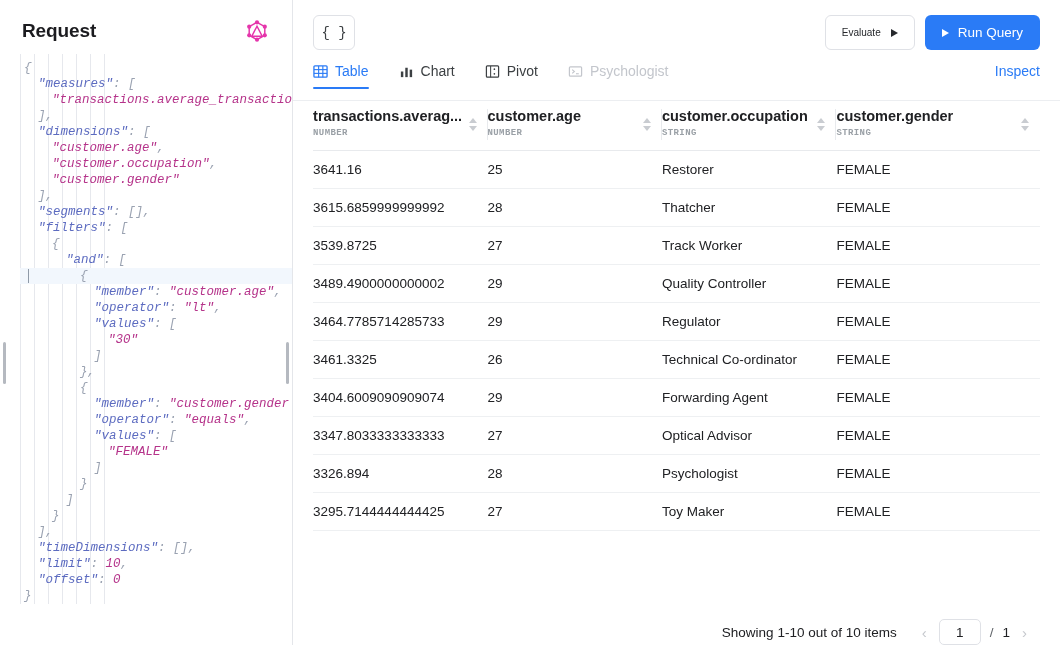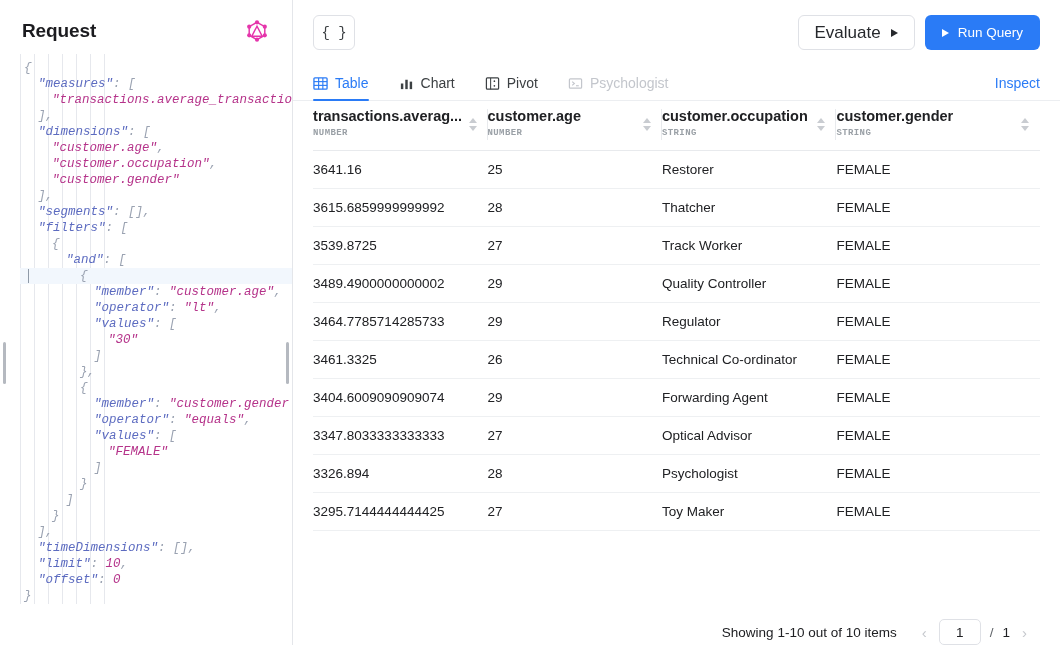--- a/index.html
+++ b/index.html
@@ -118,21 +118,21 @@
     cursor: pointer;
   }
   .toolbar-spacer { flex: 1 1 auto; }
   .btn-evaluate {
     height: 35px;
     padding: 0 16px;
     border: 1px solid #dfe1e6;
     border-radius: 6px;
     background: #fff;
     color: #26282c;
-    font-size: 17px;
+    font-size: 10px;
     display: flex; align-items: center; gap: 10px;
     cursor: pointer;
     margin-right: 10px;
   }
   .btn-run {
     height: 35px;
     padding: 0 17px;
     border: none;
     border-radius: 6px;
     background: #2a7bf6;
@@ -145,21 +145,21 @@
     width: 0; height: 0;
     border-left: 7px solid currentColor;
     border-top: 4.5px solid transparent;
     border-bottom: 4.5px solid transparent;
     display: inline-block;
   }
 
   
   .tabs-row {
     display: flex;
-    align-items: flex-end;
+    align-items: flex-start;
     padding: 0 20px;
     border-bottom: 1px solid #eceef1;
     flex: 0 0 auto;
     height: 38px;
   }
   .tab {
     display: flex;
     align-items: center;
     gap: 7px;
     padding: 0 0 9px 0;

